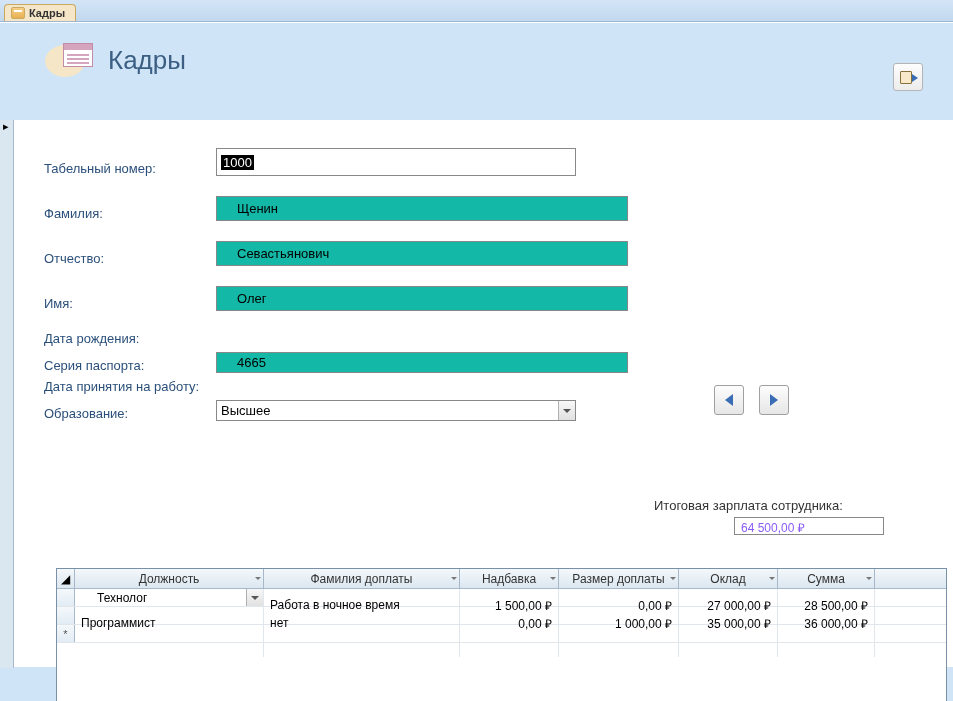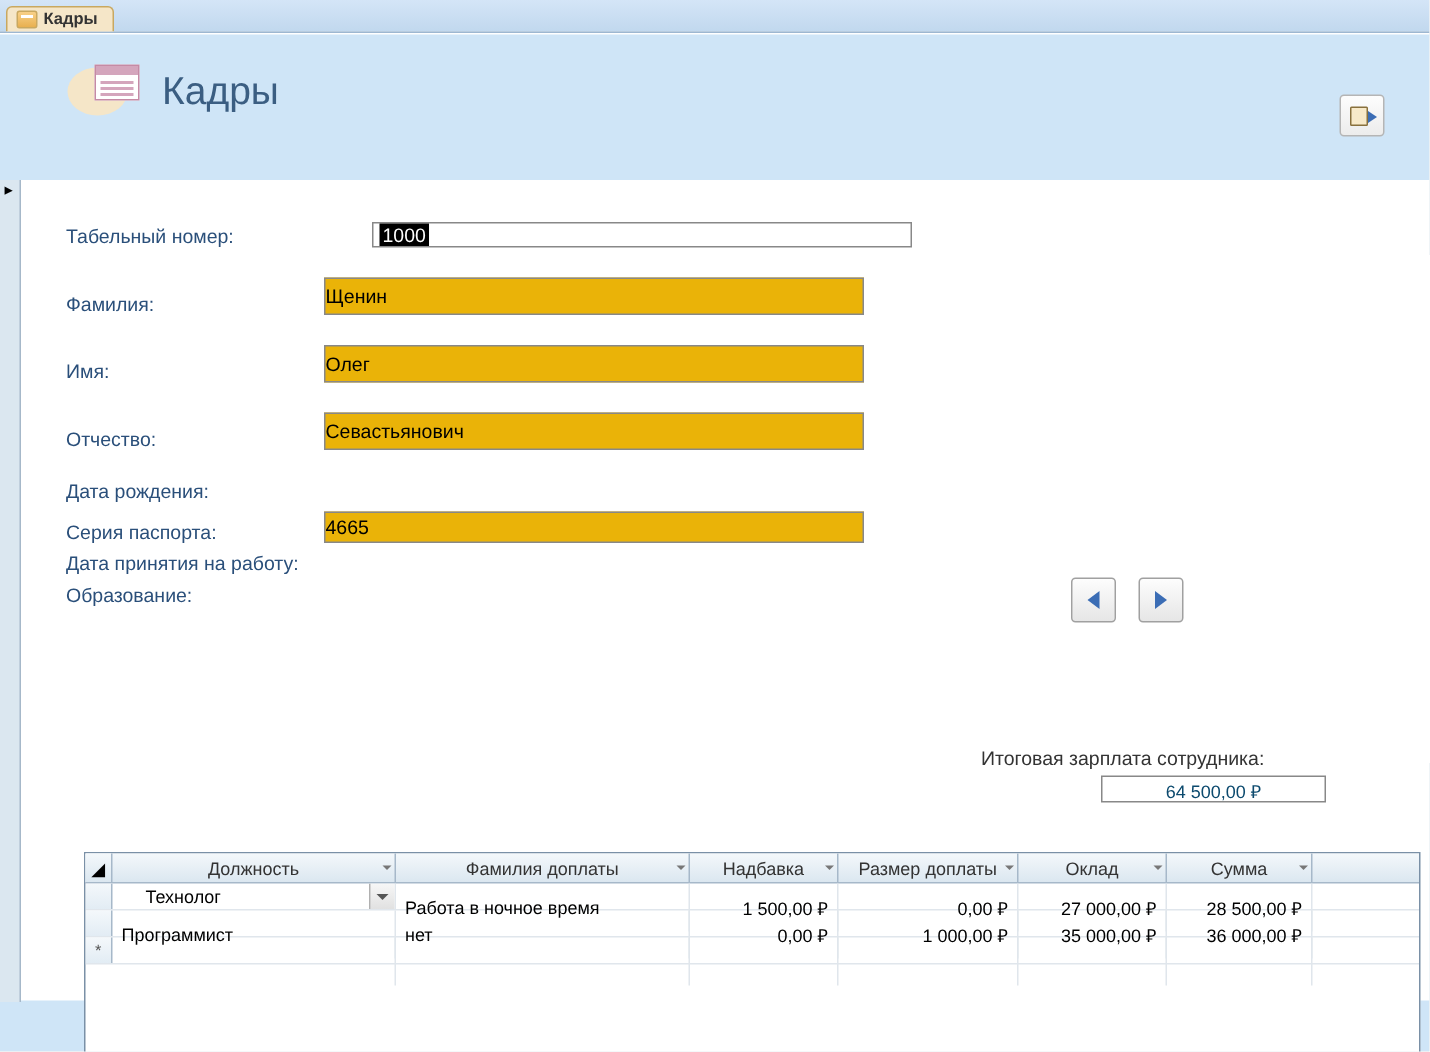--- a/index.html
+++ b/index.html
@@ -24,37 +24,37 @@
 .header-button-icon::before { content: ""; position: absolute; width: 10px; height: 11px; border: 1px solid #88703d; background: #f7e9c9; left: 0; top: 2px; border-radius: 1px; }
 .header-button-icon::after { content: ""; position: absolute; right: -2px; top: 5px; width: 0; height: 0; border-top: 4px solid transparent; border-bottom: 4px solid transparent; border-left: 6px solid #3b6db5; }
 
 .record-selector { position: absolute; left: 0; top: 97px; width: 14px; height: 548px; background: #dbe7f0; border-right: 1px solid #a6b8c9; }
 .record-marker { color: #000; font-size: 11px; padding-left: 3px; padding-top: 0px; }
 
 .detail { position: absolute; left: 14px; top: 97px; right: 0; bottom: 34px; background: #fff; padding: 28px 0 0 30px; }
 .field-row { display: flex; align-items: flex-end; margin-bottom: 6px; }
 .field-row.tall { margin-bottom: 20px; }
 .field-label { width: 172px; color: #2a4f7a; font-size: 13px; }
-.field-input { width: 360px; height: 21px; border: 1px solid #888; padding: 1px 0; font-size: 13px; font-family: inherit; background: #eab308; }
+.field-input { width: 412px; height: 21px; border: 1px solid #888; padding: 1px 20px; font-size: 13px; font-family: inherit; background: #14b8a6; }
 .field-input.tall { height: 25px; }
 .field-input.selected { background: #000; color: #fff; display: inline-block; width: auto; padding: 0 2px; }
 .input-wrap { width: 360px; height: 21px; border: 1px solid #888; padding: 1px 4px; display: flex; align-items: center; }
-.input-wrap.tall { height: 17px; margin-left: 32px; }
+.input-wrap.tall { height: 28px; }
 .combo-wrap { width: 360px; height: 21px; border: 1px solid #888; display: flex; align-items: center; background: #fff; }
 .combo-wrap span { flex: 1; padding: 0 4px; font-size: 13px; }
 .combo-btn { width: 17px; height: 100%; background: linear-gradient(to bottom, #f7f7f7, #e1e1e1); border-left: 1px solid #b0b0b0; display: flex; align-items: center; justify-content: center; cursor: pointer; }
 .combo-btn::after { content: ""; width: 0; height: 0; border-left: 4px solid transparent; border-right: 4px solid transparent; border-top: 4px solid #555; }
 
 .nav-btns { position: absolute; left: 700px; top: 265px; display: flex; gap: 15px; }
 .nav-btn { width: 30px; height: 30px; background: linear-gradient(to bottom, #fdfdfd, #e6e6e6); border: 1px solid #a0a0a0; border-radius: 3px; display: flex; align-items: center; justify-content: center; cursor: pointer; }
 .nav-btn.left::after { content: ""; width: 0; height: 0; border-top: 6px solid transparent; border-bottom: 6px solid transparent; border-right: 8px solid #3b6db5; }
 .nav-btn.right::after { content: ""; width: 0; height: 0; border-top: 6px solid transparent; border-bottom: 6px solid transparent; border-left: 8px solid #3b6db5; }
 
 .salary-label { position: absolute; left: 640px; top: 378px; font-size: 13px; color: #333; }
-.salary-box { position: absolute; left: 720px; top: 397px; width: 150px; height: 18px; border: 1px solid #888; text-align: center; padding: 1px 6px; color: #0c4a6e; font-size: 12px; }
+.salary-box { position: absolute; left: 720px; top: 397px; width: 150px; height: 18px; border: 1px solid #888; text-align: left; padding: 1px 6px; color: #8b5cf6; font-size: 12px; }
 
 .subform { position: absolute; left: 42px; top: 448px; width: 891px; height: 195px; border: 1px solid #7a90a6; background: #fff; display: flex; flex-direction: column; }
 .subform-header { display: flex; background: linear-gradient(to bottom, #f4f8fb, #dbe7f0); height: 20px; border-bottom: 1px solid #a6b8c9; }
 .sf-sel { width: 18px; border-right: 1px solid #a6b8c9; background: linear-gradient(to bottom, #f4f8fb, #dbe7f0); display:flex; align-items:center; justify-content:center; }
 .sf-col { border-right: 1px solid #a6b8c9; display: flex; align-items: center; justify-content: center; font-size: 12px; color: #333; position: relative; padding: 0 4px; }
 .sf-col .dd { position: absolute; right: 2px; width: 0; height: 0; border-left: 3px solid transparent; border-right: 3px solid transparent; border-top: 3px solid #777; }
 .c1 { width: 189px; } .c2 { width: 196px; } .c3 { width: 99px; } .c4 { width: 120px; } .c5 { width: 99px; } .c6 { width: 97px; }
 .subform-body { flex: 1; overflow: hidden; }
 .sf-row { display: flex; height: 18px; border-bottom: 1px solid #e0e6ec; }
 .sf-row .sf-sel { background: linear-gradient(to bottom, #f4f8fb, #e2ecf4); font-size: 11px; color: #555; }
@@ -97,45 +97,49 @@
         <span class="field-input selected" style="border:none;height:auto;">1000</span>
       </div>
     </div>
 
     <div class="field-row tall">
       <div class="field-label">Фамилия:</div>
       <input class="field-input tall" value="Щенин" style="">
     </div>
 
     <div class="field-row tall">
+      <div class="field-label">Отчество:</div>
+      <input class="field-input tall" value="Севастьянович" style="">
+    </div>
+
+    <div class="field-row tall">
       <div class="field-label">Имя:</div>
       <input class="field-input tall" value="Олег" style="">
     </div>
 
-    <div class="field-row tall">
-      <div class="field-label">Отчество:</div>
-      <input class="field-input tall" value="Севастьянович" style="">
-    </div>
-
     <div class="field-row">
       <div class="field-label">Дата рождения:</div>
     </div>
 
     <div class="field-row">
       <div class="field-label">Серия паспорта:</div>
       <input class="field-input" value="4665" style="">
     </div>
 
 
     <div class="field-row">
       <div class="field-label">Дата принятия на работу:</div>
     </div>
 
     <div class="field-row">
       <div class="field-label">Образование:</div>
+      <div class="combo-wrap">
+        <span>Высшее</span>
+        <div class="combo-btn"></div>
+      </div>
     </div>
 
     <div class="nav-btns">
       <div class="nav-btn left"></div>
       <div class="nav-btn right"></div>
     </div>
 
     <div class="salary-label">Итоговая зарплата сотрудника:</div>
     <div class="salary-box">64 500,00 ₽</div>
 

